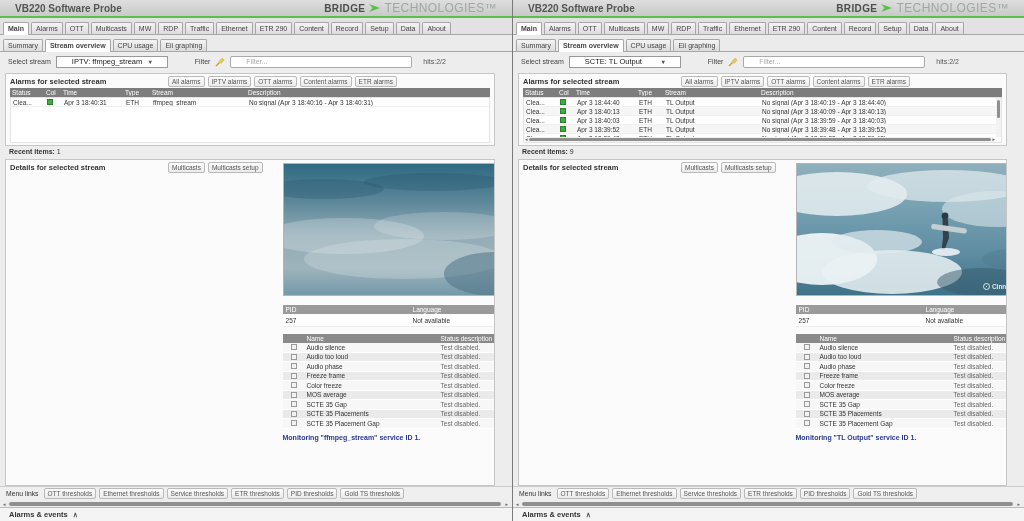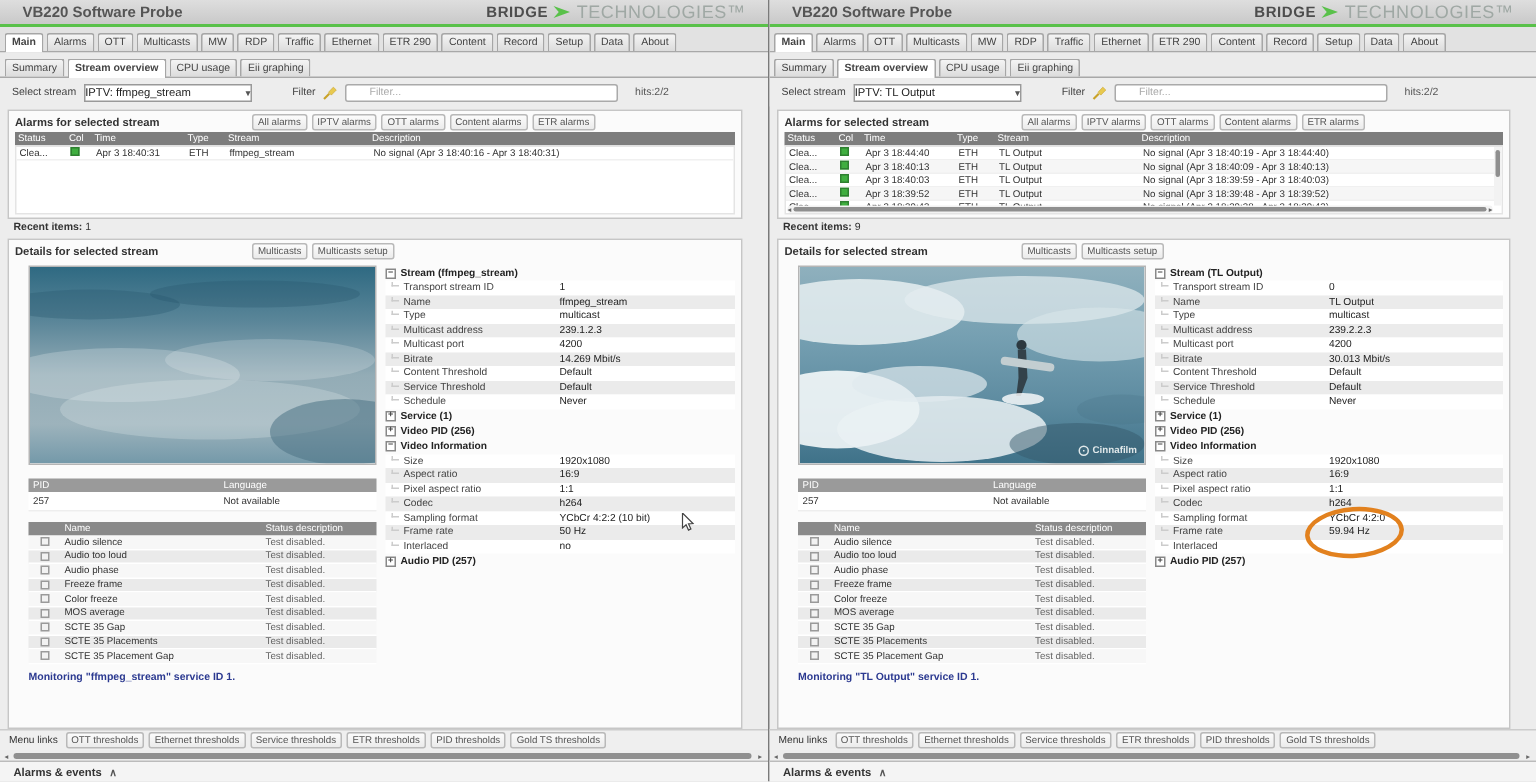--- a/index.html
+++ b/index.html
@@ -21,21 +21,21 @@
   
   .tabs{display:flex;align-items:flex-end;padding:3px 3px 0 3px;border-bottom:1px solid #a8a8a8;background:#e2e2e2;flex:0 0 17px;height:17px}
   .tab{border:1px solid #a6a6a6;border-bottom:none;background:linear-gradient(#f4f4f4,#dcdcdc);
        padding:2px 4px 2px 4px;margin-right:2px;border-radius:2px 2px 0 0;font-size:7px;color:#444;white-space:nowrap;cursor:default}
   .tab.active{background:#fff;font-weight:bold;padding-bottom:3px;margin-bottom:-1px}
   .subtabs{background:#ebebeb}
 
   .streamrow{display:flex;align-items:center;gap:5px;padding:0 8px;flex:0 0 19px;height:19px;background:#ededed}
   .slabel{font-size:7px;color:#444}
   .sselect{display:flex;justify-content:space-between;align-items:center;width:112px;background:#fff;
-           border:1px solid #999;padding:1px 0;font-size:7.5px;color:#222;height:12px}
+           border:1px solid #999;padding:1px 15px;font-size:7.5px;color:#222;height:12px}
   .sselect .chev:after{content:"▾";font-size:6px;color:#555}
   .finput{width:182px;height:12px;border:1px solid #aaa;border-radius:2px;background:#fff;
           font-size:7px;padding:0 15px;color:#444;font-family:"Liberation Sans",sans-serif}
   .finput::placeholder{color:#aaa}
   .hits{font-size:7px;color:#555;margin-left:6px}
   .brushicon{width:10px;height:10px;display:inline-block}
 
   
   .box{border:1px solid #c6c6c6;background:#fbfbfb;margin:2px 17px 0 5px}
   .boxhead{display:flex;align-items:center;padding:2px 4px;height:14px}
@@ -56,21 +56,21 @@
   .hsb{position:absolute;left:1px;right:6px;bottom:0;height:5px;background:#f2f2f2;border-radius:2px}
   .hsb .thumb{position:absolute;left:4px;right:4px;top:1px;height:3px;background:#8f8f8f;border-radius:2px}
   .hsb:before,.hsb:after{position:absolute;top:-1px;font-size:5px;color:#666}
   .hsb:before{content:"◂";left:0}.hsb:after{content:"▸";right:0}
   .vsb{position:absolute;top:0;right:0;bottom:5px;width:5px;background:#f2f2f2}
   .vsb .thumb{position:absolute;top:2px;left:1px;width:3px;height:18px;background:#8f8f8f;border-radius:2px}
   .recent{padding:2px 9px;font-size:7px}
   .recent b{font-weight:bold}
 
   
-  .details{flex:1;display:flex;flex-direction:column;overflow:hidden}
+  .details{flex:1;display:flex;flex-direction:row;overflow:hidden}
   .dcontent{display:flex;gap:6px;padding:2px 4px;flex:1;position:relative}
   .leftcol{width:244px}
   .video{width:232px;height:133px;margin:1px 0 9px 9px;border:1px solid #b5b5b5;position:relative;overflow:hidden}
   .wm{position:absolute;right:5px;bottom:5px;display:flex;align-items:center;gap:2px;color:#f2f6f6;font-size:6.5px;font-weight:bold;opacity:.9}
   .wmring{width:7px;height:7px;border:1px solid #f2f6f6;border-radius:50%;display:inline-block;position:relative}
   .wmring:after{content:"";position:absolute;left:2px;top:2px;width:1px;height:1px;background:#f2f6f6}
 
   .ptable{width:232px;margin-left:9px;font-size:6.5px}
   .phead{display:flex;background:#9a9a9a;color:#fff;height:9px;align-items:center}
   .prow{display:flex;background:#fff;height:13px;align-items:center;border-bottom:1px solid #eee}
@@ -453,21 +453,21 @@
     <div class="tabs subtabs">
       <span class="tab">Summary</span>
       <span class="tab active">Stream overview</span>
       <span class="tab">CPU usage</span>
       <span class="tab">Eii graphing</span>
     </div>
 
     <div class="streamrow">
       <span class="slabel">Select stream</span>
       <span class="sselect">
-        <span>IPTV: TL Output</span>
+        <span>SCTE: TL Output</span>
         <span class="chev"></span>
       </span>
       <span class="slabel" style="margin-left:22px">Filter</span>
       <svg class="brushicon" viewBox="0 0 10 10">
           <path d="M1,9 L4.5,5.5" stroke="#c9a227" stroke-width="1.4"></path>
           <path d="M4,4.5 l3.2,-3.4 2,1.9 -3.3,3.4 z" fill="#e8c94f" stroke="#c9a227" stroke-width=".4"></path>
         </svg>
       <input class="finput" placeholder="Filter..." style="">
       <span class="hits">hits:2/2</span>
     </div>

